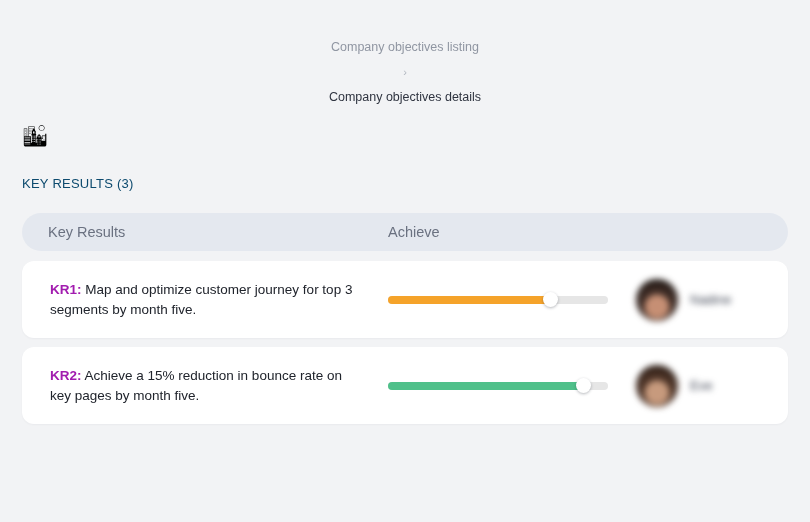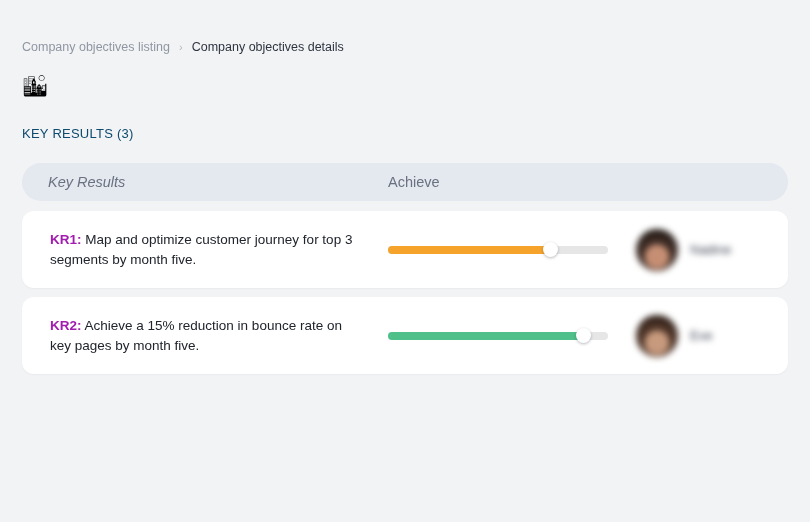--- a/index.html
+++ b/index.html
@@ -23,20 +23,21 @@
   }
 
   
   .breadcrumb {
     display: flex;
     align-items: center;
     gap: 9px;
     padding-top: 39px;
     font-size: 12.5px;
     line-height: 16px;
+    flex-direction: column;
   }
   .crumb-link {
     color: #9096a2;
     white-space: nowrap;
   }
   .crumb-sep {
     color: #b2b7c0;
     font-size: 11px;
     line-height: 16px;
   }
@@ -83,21 +84,21 @@
   .table-head {
     margin-top: 22px;
     height: 38px;
     background: #e4e8ef;
     border-radius: 19px;
     display: flex;
     align-items: center;
     color: #6a7180;
     font-size: 14.5px;
   }
-  .col-kr   { width: 366px; padding-left: 26px; box-sizing: border-box; font-style: italic; }
+  .col-kr   { width: 366px; padding-left: 26px; box-sizing: border-box; }
   .col-st   { width: 248px; box-sizing: border-box; }
   .col-ow   { flex: 1; box-sizing: border-box; }
 
   
   .rows { margin-top: 10px; }
   .row {
     background: #ffffff;
     border-radius: 12px;
     height: 77px;
     margin-bottom: 9px;

